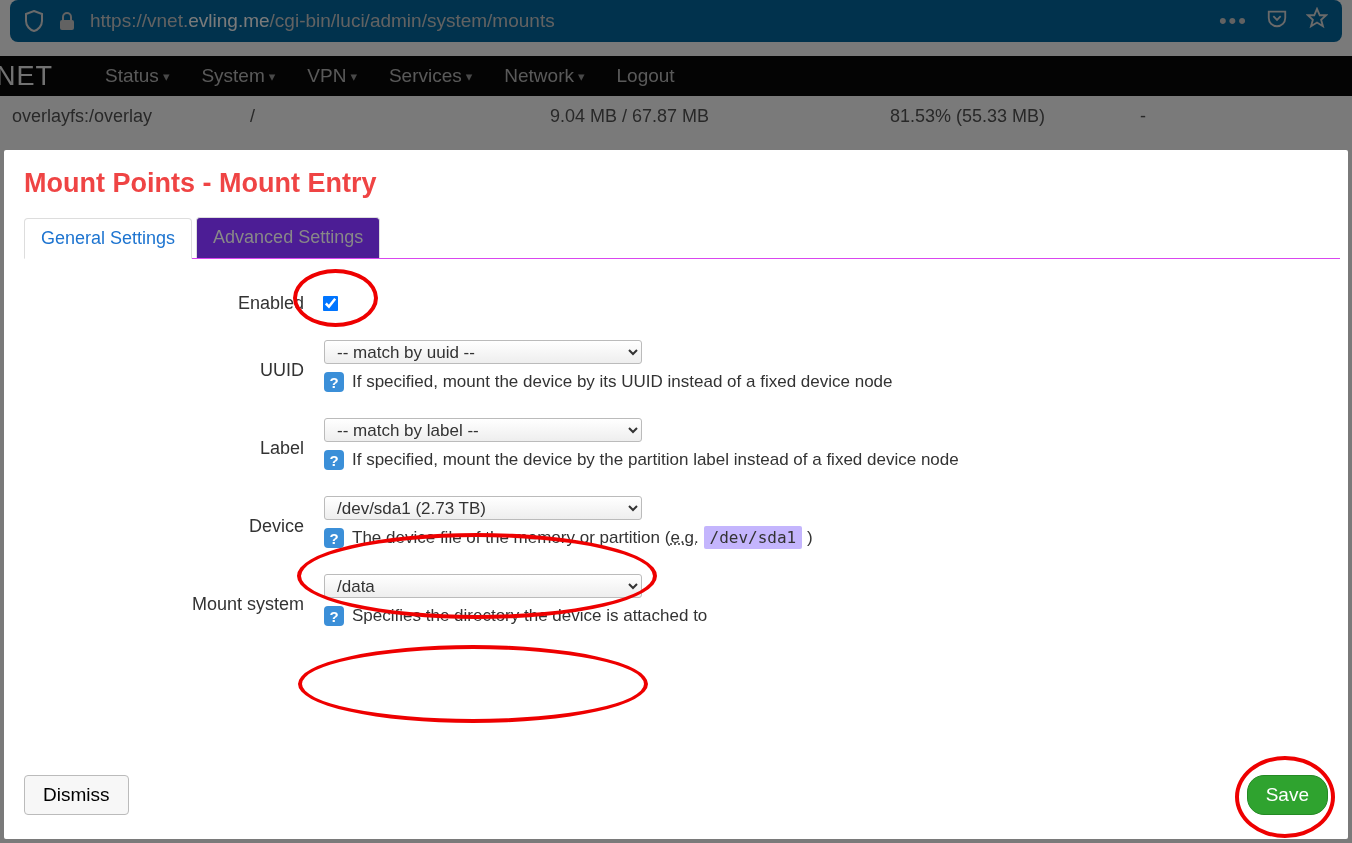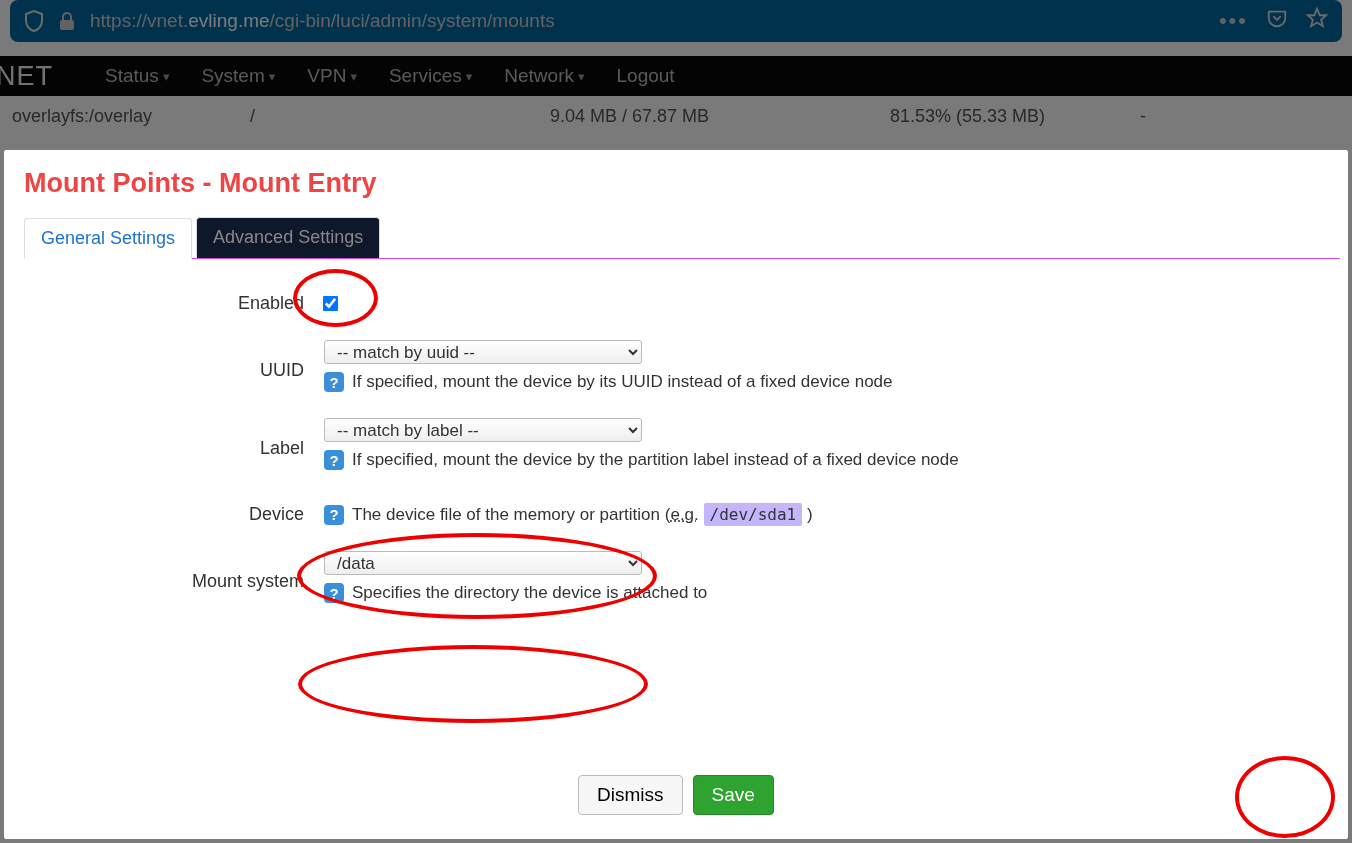--- a/index.html
+++ b/index.html
@@ -90,21 +90,21 @@
   }
   .tabs {
     border-bottom: 1px solid #d946ef;
     display:flex;
     margin: 0 8px 0 20px;
   }
   .tab {
     padding: 9px 16px;
     border: 1px solid #ddd;
     border-bottom: none;
-    background:#0f172a;
+    background:#4c1d95;
     color:#888;
     cursor:pointer;
     font-size:18px;
     border-radius:4px 4px 0 0;
     margin-right: 4px;
   }
   .tab.active {
     background:#fff;
     color:#1d74d0;
     position:relative;
@@ -157,36 +157,37 @@
   .eg { text-decoration: underline dotted; }
   code.path {
     background:#c4b5fd;
     padding: 2px 6px;
     font-family: Menlo, monospace;
     font-size:16px;
     border-radius:2px;
   }
   .footer {
     display:flex;
-    justify-content:center;
+    justify-content:space-between;
     gap: 10px;
     padding: 6px 20px 24px 20px;
   }
   .btn {
     font-size: 19px;
     padding: 8px 18px;
     border-radius:4px;
     border:1px solid #bbb;
     background:#f7f7f7;
     cursor:pointer;
   }
   .btn.primary {
     background:#2fa32f;
     border-color:#248a24;
     color:#fff;
+    border-radius:17px;
   }
   
   .ann { position:absolute; border:4px solid #e00; border-radius:50%; z-index:20; pointer-events:none;}
   .a1 { top:269px; left:293px; width:85px; height:58px; }
   .a2 { top:533px; left:297px; width:360px; height:86px; }
   .a3 { top:645px; left:298px; width:350px; height:78px; }
   .a4 { top:756px; left:1235px; width:100px; height:82px; }
   input[type=checkbox]{ transform: scale(1.2); margin-top:12px;}
 </style>
 </head>
@@ -289,20 +290,21 @@
         <div class="hint">
             <span class="qicon">?</span>
             <span>If specified, mount the device by the partition label instead of a fixed device node</span>
           </div>
       </div>
     </div>
 
     <div class="row">
       <div class="lbl">Device</div>
       <div class="ctrl">
+        <select class="select"><option>/dev/sda1 (2.73 TB)</option></select>
         <div class="hint">
             <span class="qicon">?</span>
           <span>
             <span>The device file of the memory or partition (</span><span class="eg">e.g.</span> <code class="path">/dev/sda1</code> <span>)</span>
           </span>
         </div>
       </div>
     </div>
 
     <div class="row">

